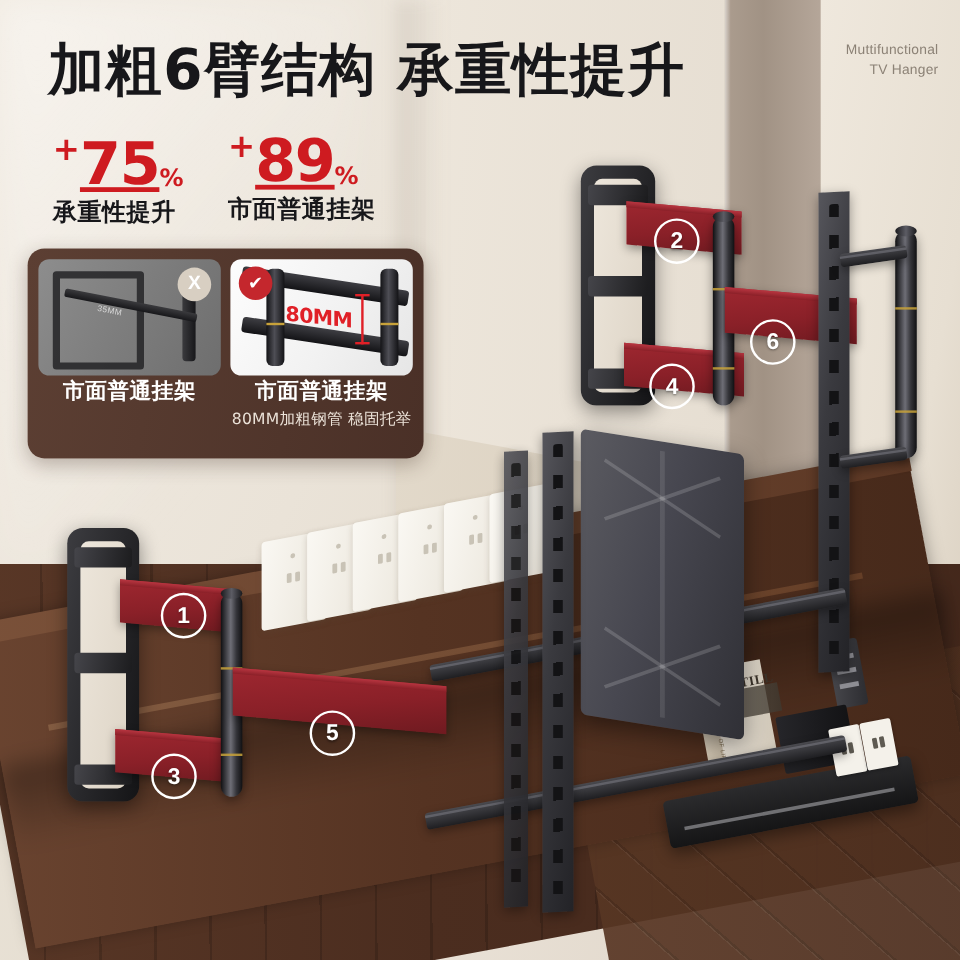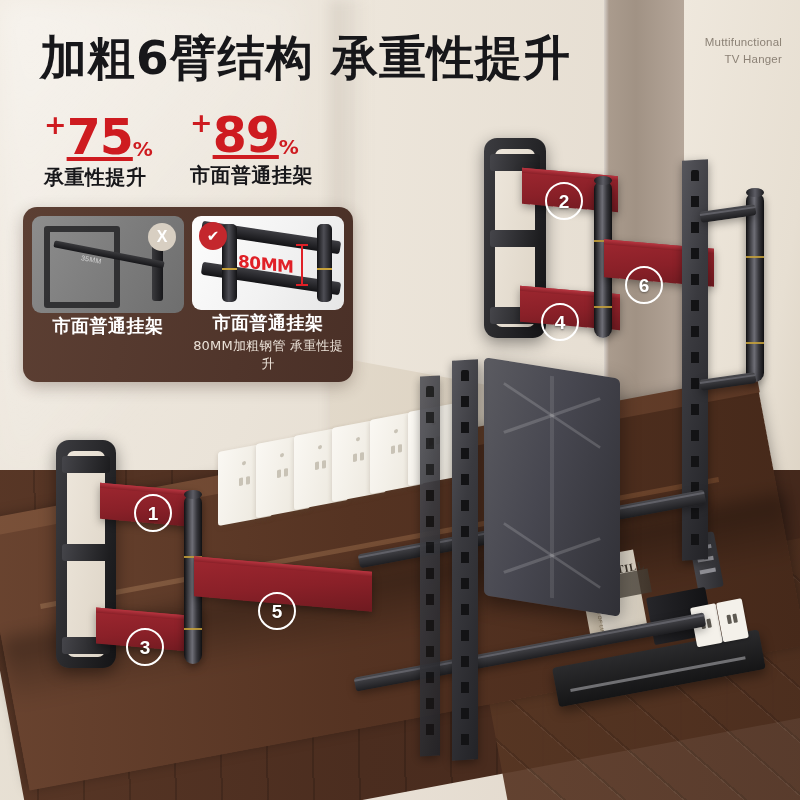--- a/index.html
+++ b/index.html
@@ -436,18 +436,18 @@
             <div class="bd"></div>
           </div>
         <div class="tkpost tkp2">
             <div class="bd"></div>
           </div>
         <div class="mm-lbl">80MM</div>
         <div class="mm-arrow"></div>
         <div class="mark v">✔</div>
       </div>
       <div class="cmp-title">市面普通挂架</div>
-      <div class="cmp-sub">80MM加粗钢管 承重性提升</div>
+      <div class="cmp-sub">80MM加粗钢管 稳固托举</div>
     </div>
 
   </div>
 
 </div>
 
 </body></html>

